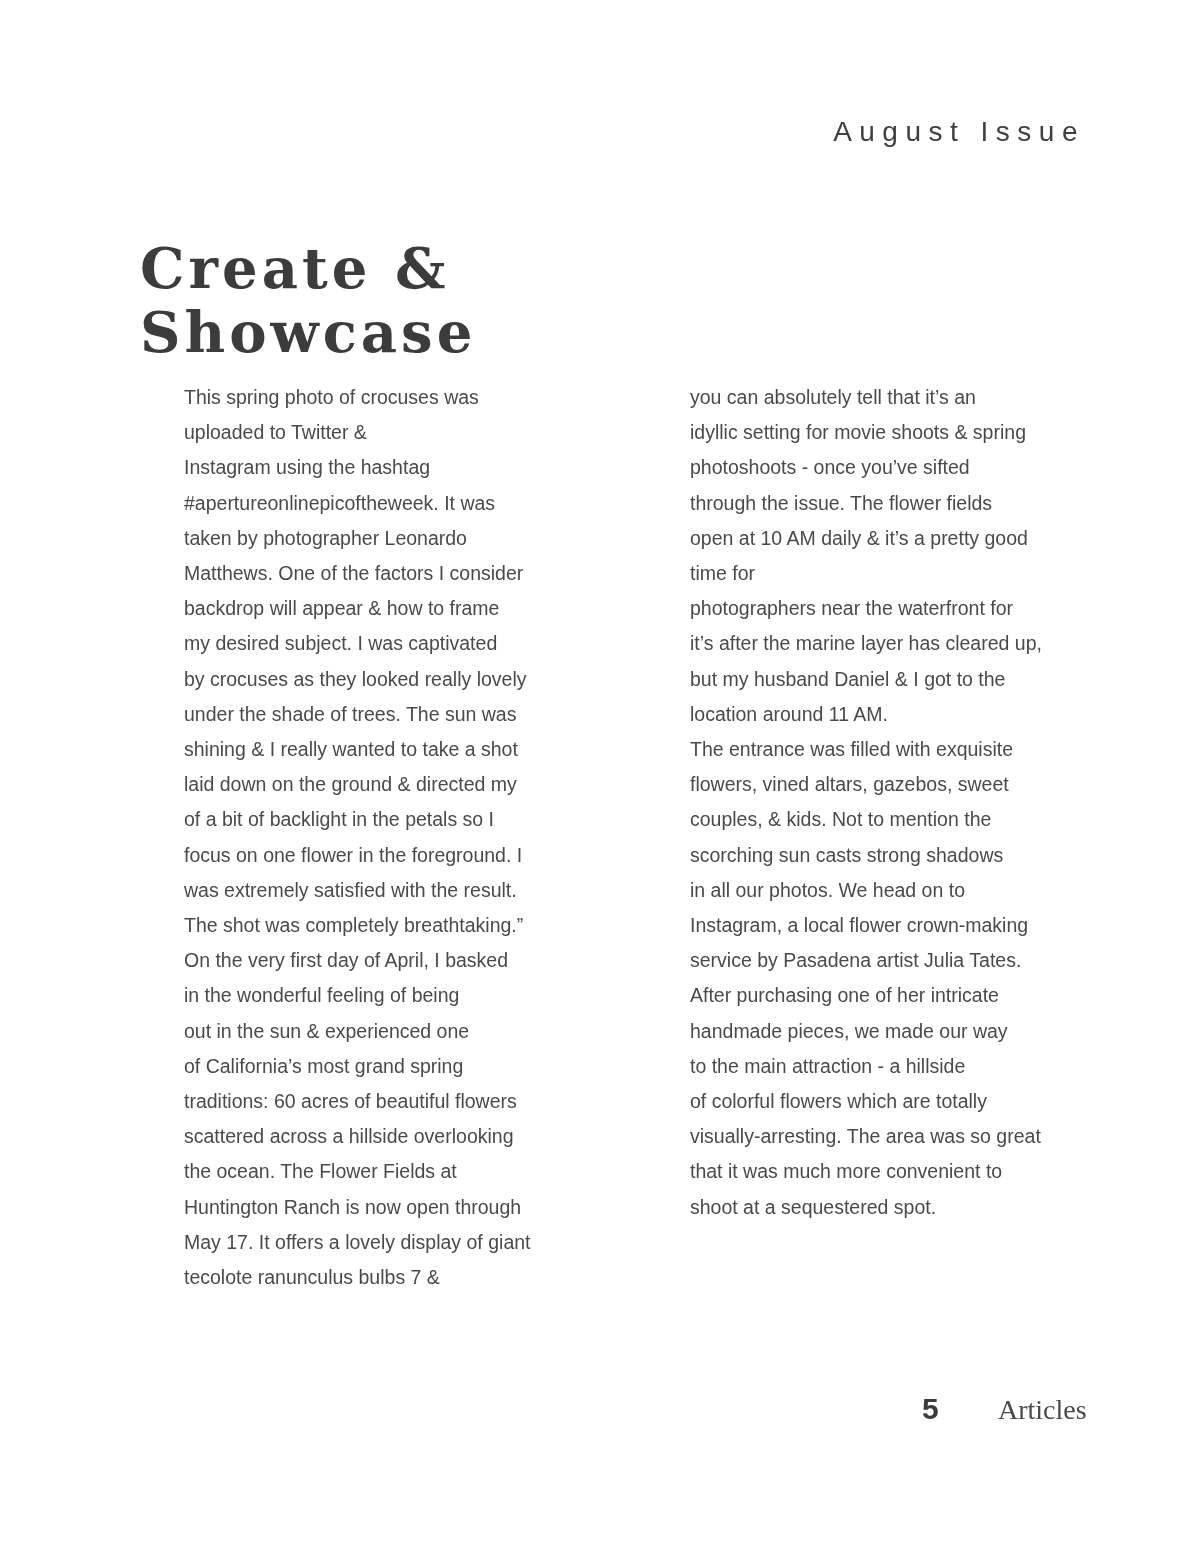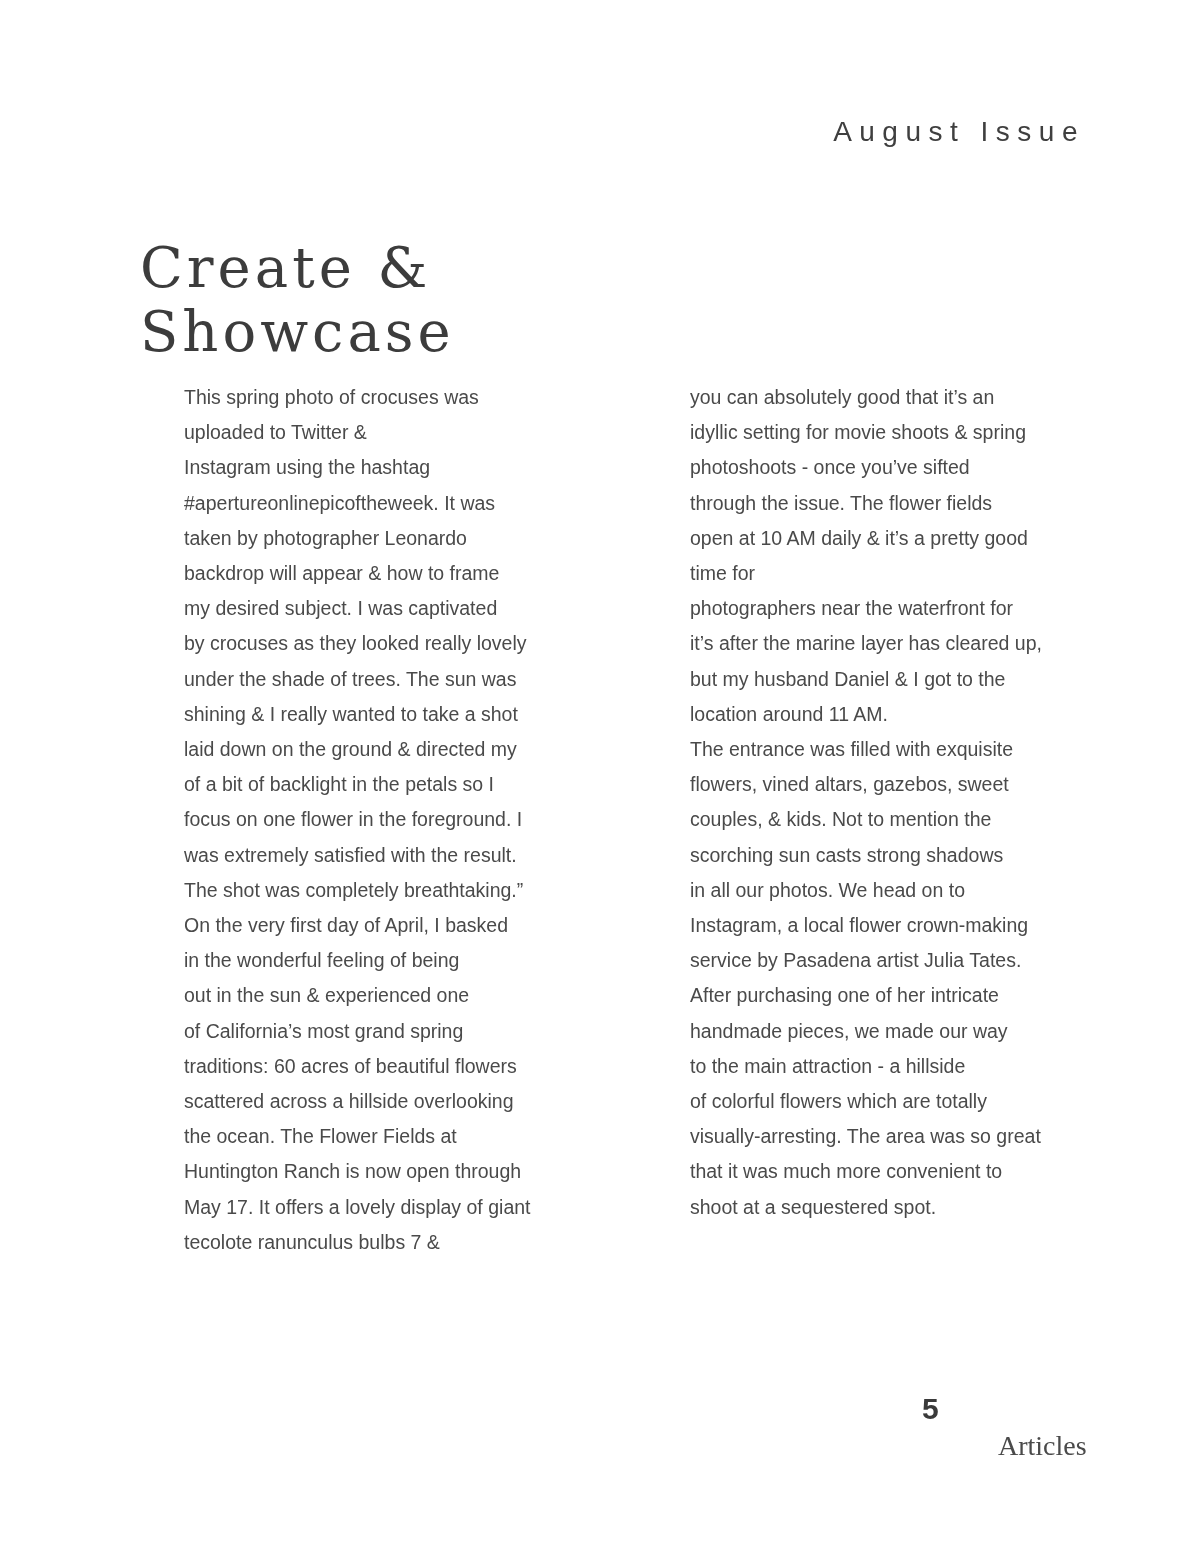--- a/index.html
+++ b/index.html
@@ -24,21 +24,21 @@
       color: #3f3f3f;
       white-space: nowrap;
       font-weight: normal;
     }
     .title {
       position: absolute;
       top: 236px;
       left: 140px;
       margin: 0;
       font-family: "DejaVu Serif", serif;
-      font-weight: normal;
+      font-weight: bold;
       font-size: 56px;
       line-height: 64px;
       letter-spacing: 4px;
       color: #3c3c3c;
     }
     .title span { display: block; }
     .column {
       position: absolute;
       top: 380px;
       font-family: "Liberation Sans", sans-serif;
@@ -66,39 +66,39 @@
       font-size: 30px;
       color: #3a3a3a;
     }
     .section-name {
       position: absolute;
       left: 998px;
       top: 2px;
       font-family: "Liberation Serif", serif;
       font-size: 28px;
       color: #4a4a4a;
-      margin-top: 36px;
     }
   </style>
 </head>
 <body>
 
 <div class="issue-label">August Issue</div>
 
 <h1 class="title">
   <span>Create &amp;</span>
   <span>Showcase</span>
 </h1>
 
 <div class="column col-left">
   <span class="line">This spring photo of crocuses was</span>
   <span class="line">uploaded to Twitter &amp;</span>
   <span class="line">Instagram using the hashtag</span>
   <span class="line">#apertureonlinepicoftheweek. It was</span>
   <span class="line">taken by photographer Leonardo</span>
+  <span class="line">Matthews. One of the factors I consider</span>
   <span class="line">backdrop will appear &amp; how to frame</span>
   <span class="line">my desired subject. I was captivated</span>
   <span class="line">by crocuses as they looked really lovely</span>
   <span class="line">under the shade of trees. The sun was</span>
   <span class="line">shining &amp; I really wanted to take a shot</span>
   <span class="line">laid down on the ground &amp; directed my</span>
   <span class="line">of a bit of backlight in the petals so I</span>
   <span class="line">focus on one flower in the foreground. I</span>
   <span class="line">was extremely satisfied with the result.</span>
   <span class="line">The shot was completely breathtaking.”</span>
@@ -108,21 +108,21 @@
   <span class="line">of California’s most grand spring</span>
   <span class="line">traditions: 60 acres of beautiful flowers</span>
   <span class="line">scattered across a hillside overlooking</span>
   <span class="line">the ocean. The Flower Fields at</span>
   <span class="line">Huntington Ranch is now open through</span>
   <span class="line">May 17. It offers a lovely display of giant</span>
   <span class="line">tecolote ranunculus bulbs 7 &amp;</span>
 </div>
 
 <div class="column col-right">
-  <span class="line">you can absolutely good that it’s an</span>
+  <span class="line">you can absolutely tell that it’s an</span>
   <span class="line">idyllic setting for movie shoots &amp; spring</span>
   <span class="line">photoshoots - once you’ve sifted</span>
   <span class="line">through the issue. The flower fields</span>
   <span class="line">open at 10 AM daily &amp; it’s a pretty good</span>
   <span class="line">time for</span>
   <span class="line">photographers near the waterfront for</span>
   <span class="line">it’s after the marine layer has cleared up,</span>
   <span class="line">but my husband Daniel &amp; I got to the</span>
   <span class="line">location around 11 AM.</span>
   <span class="line">The entrance was filled with exquisite</span>

